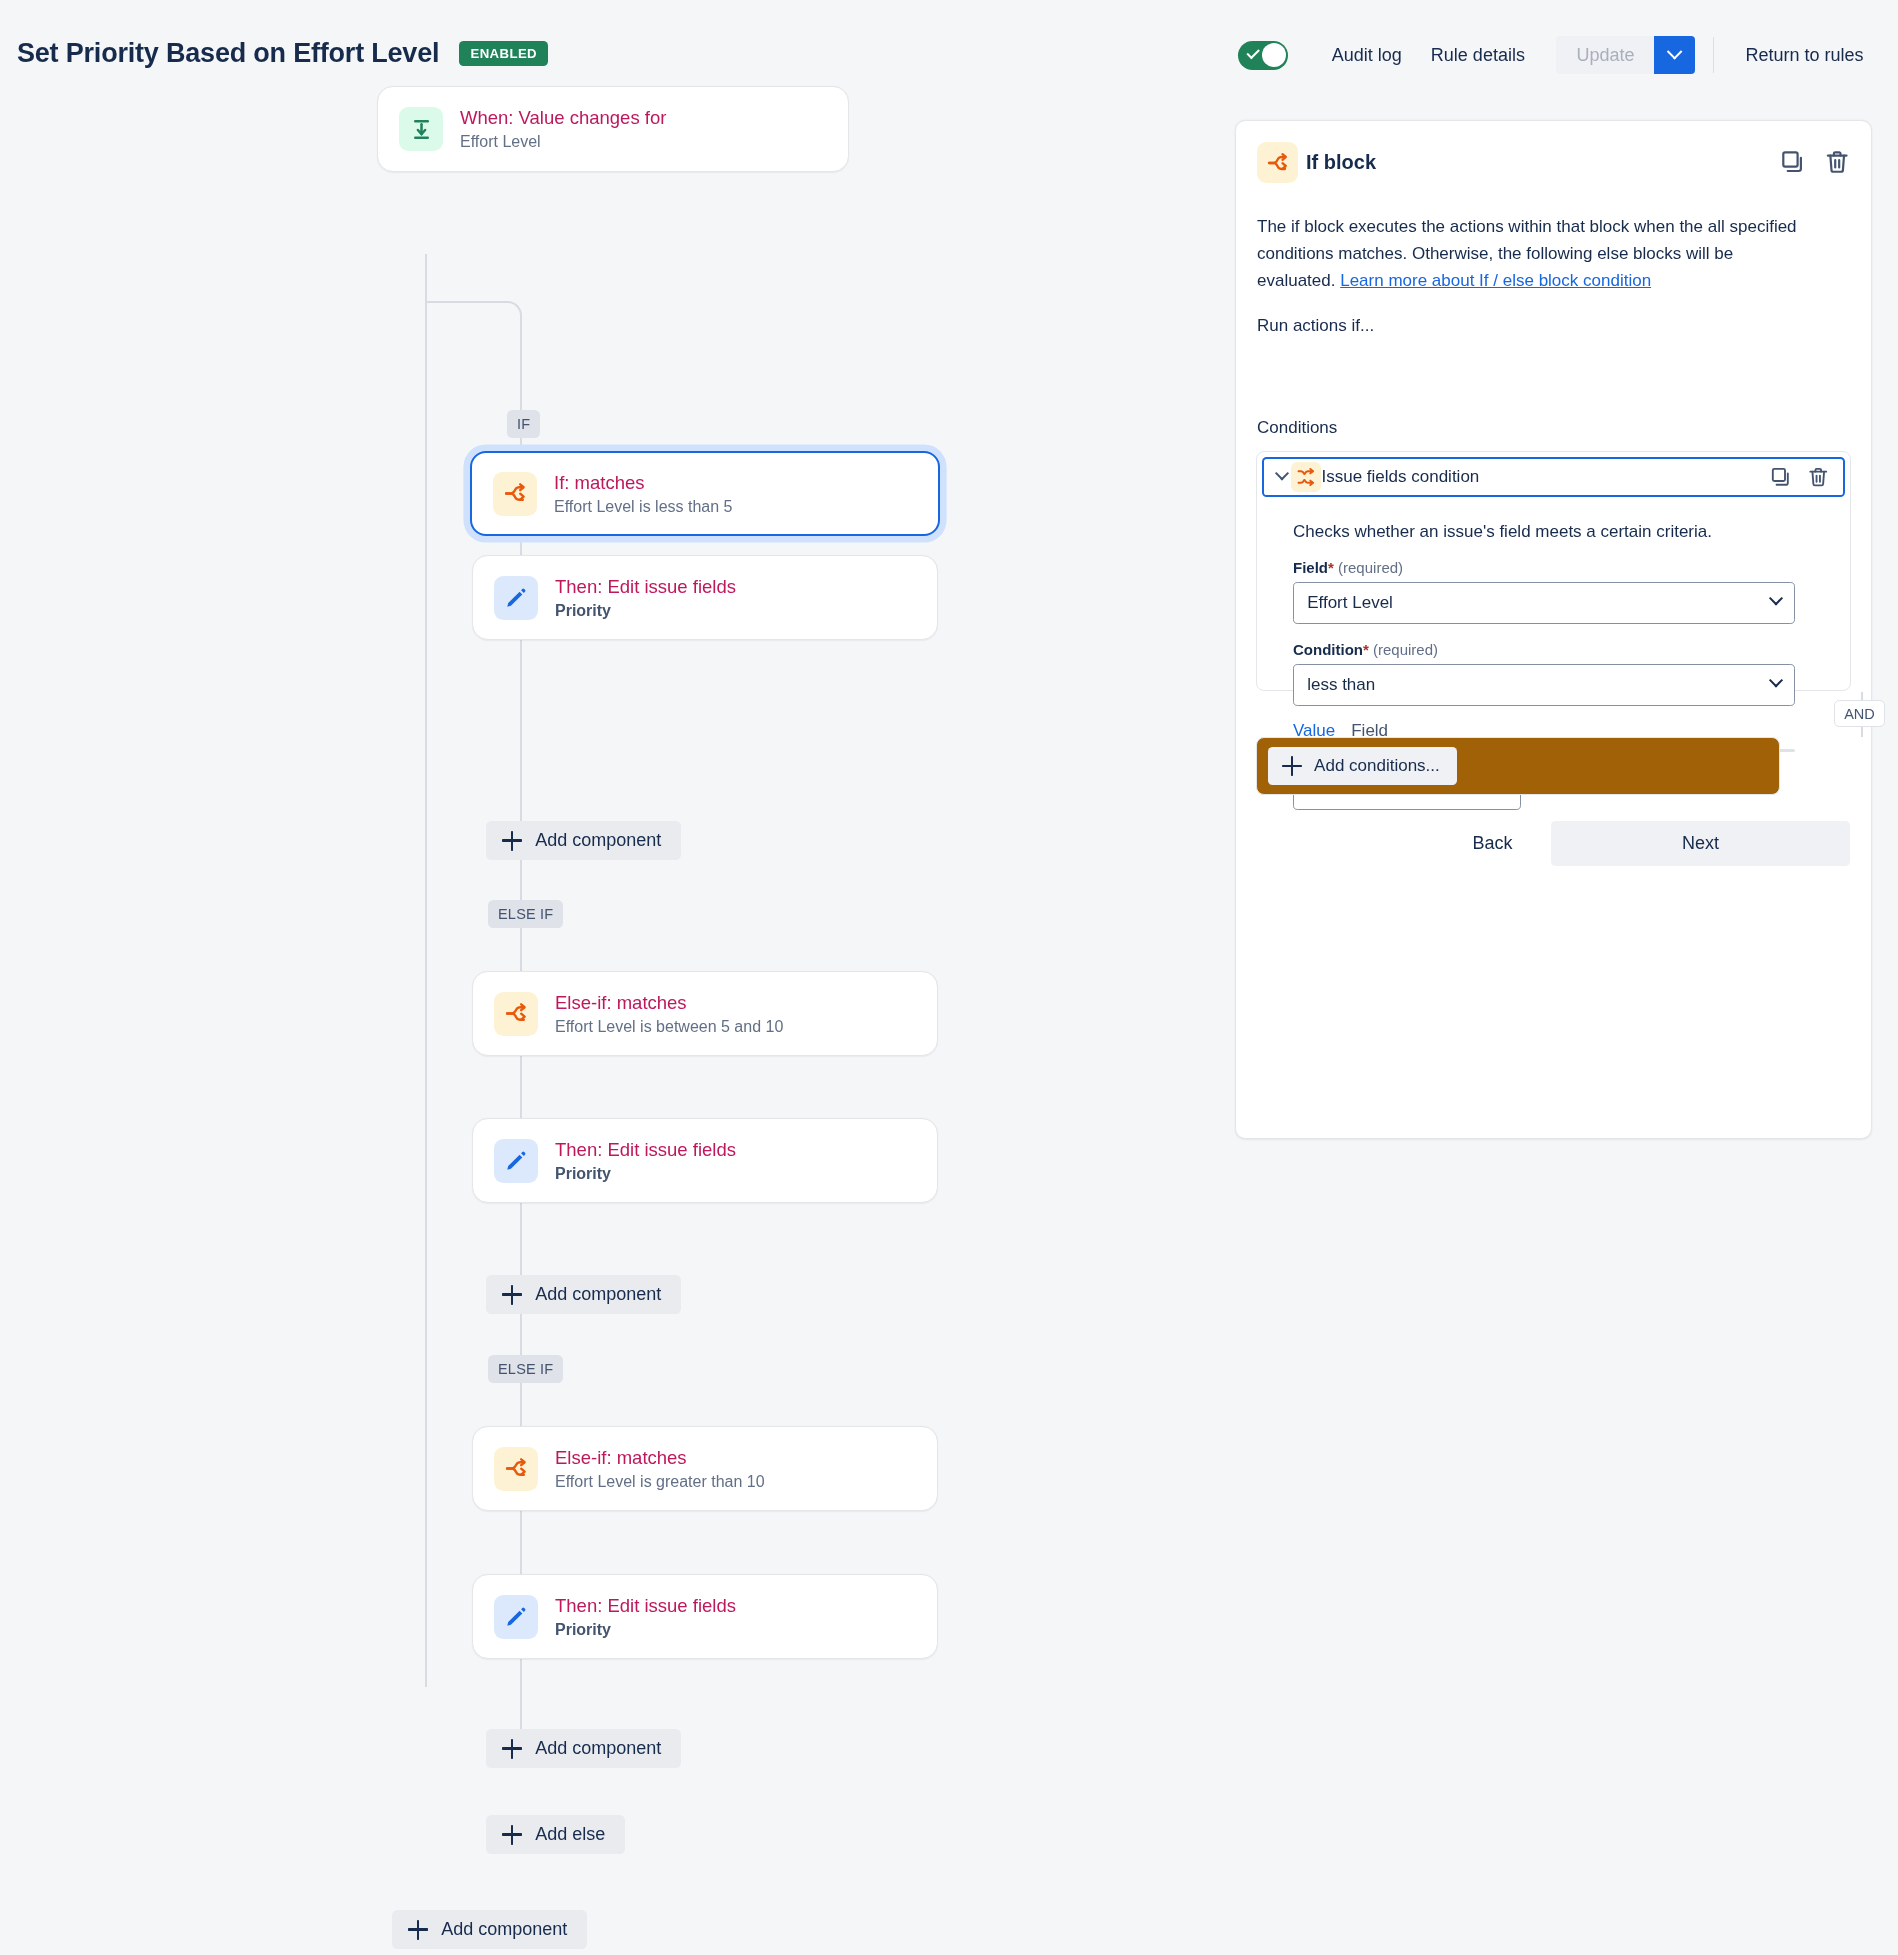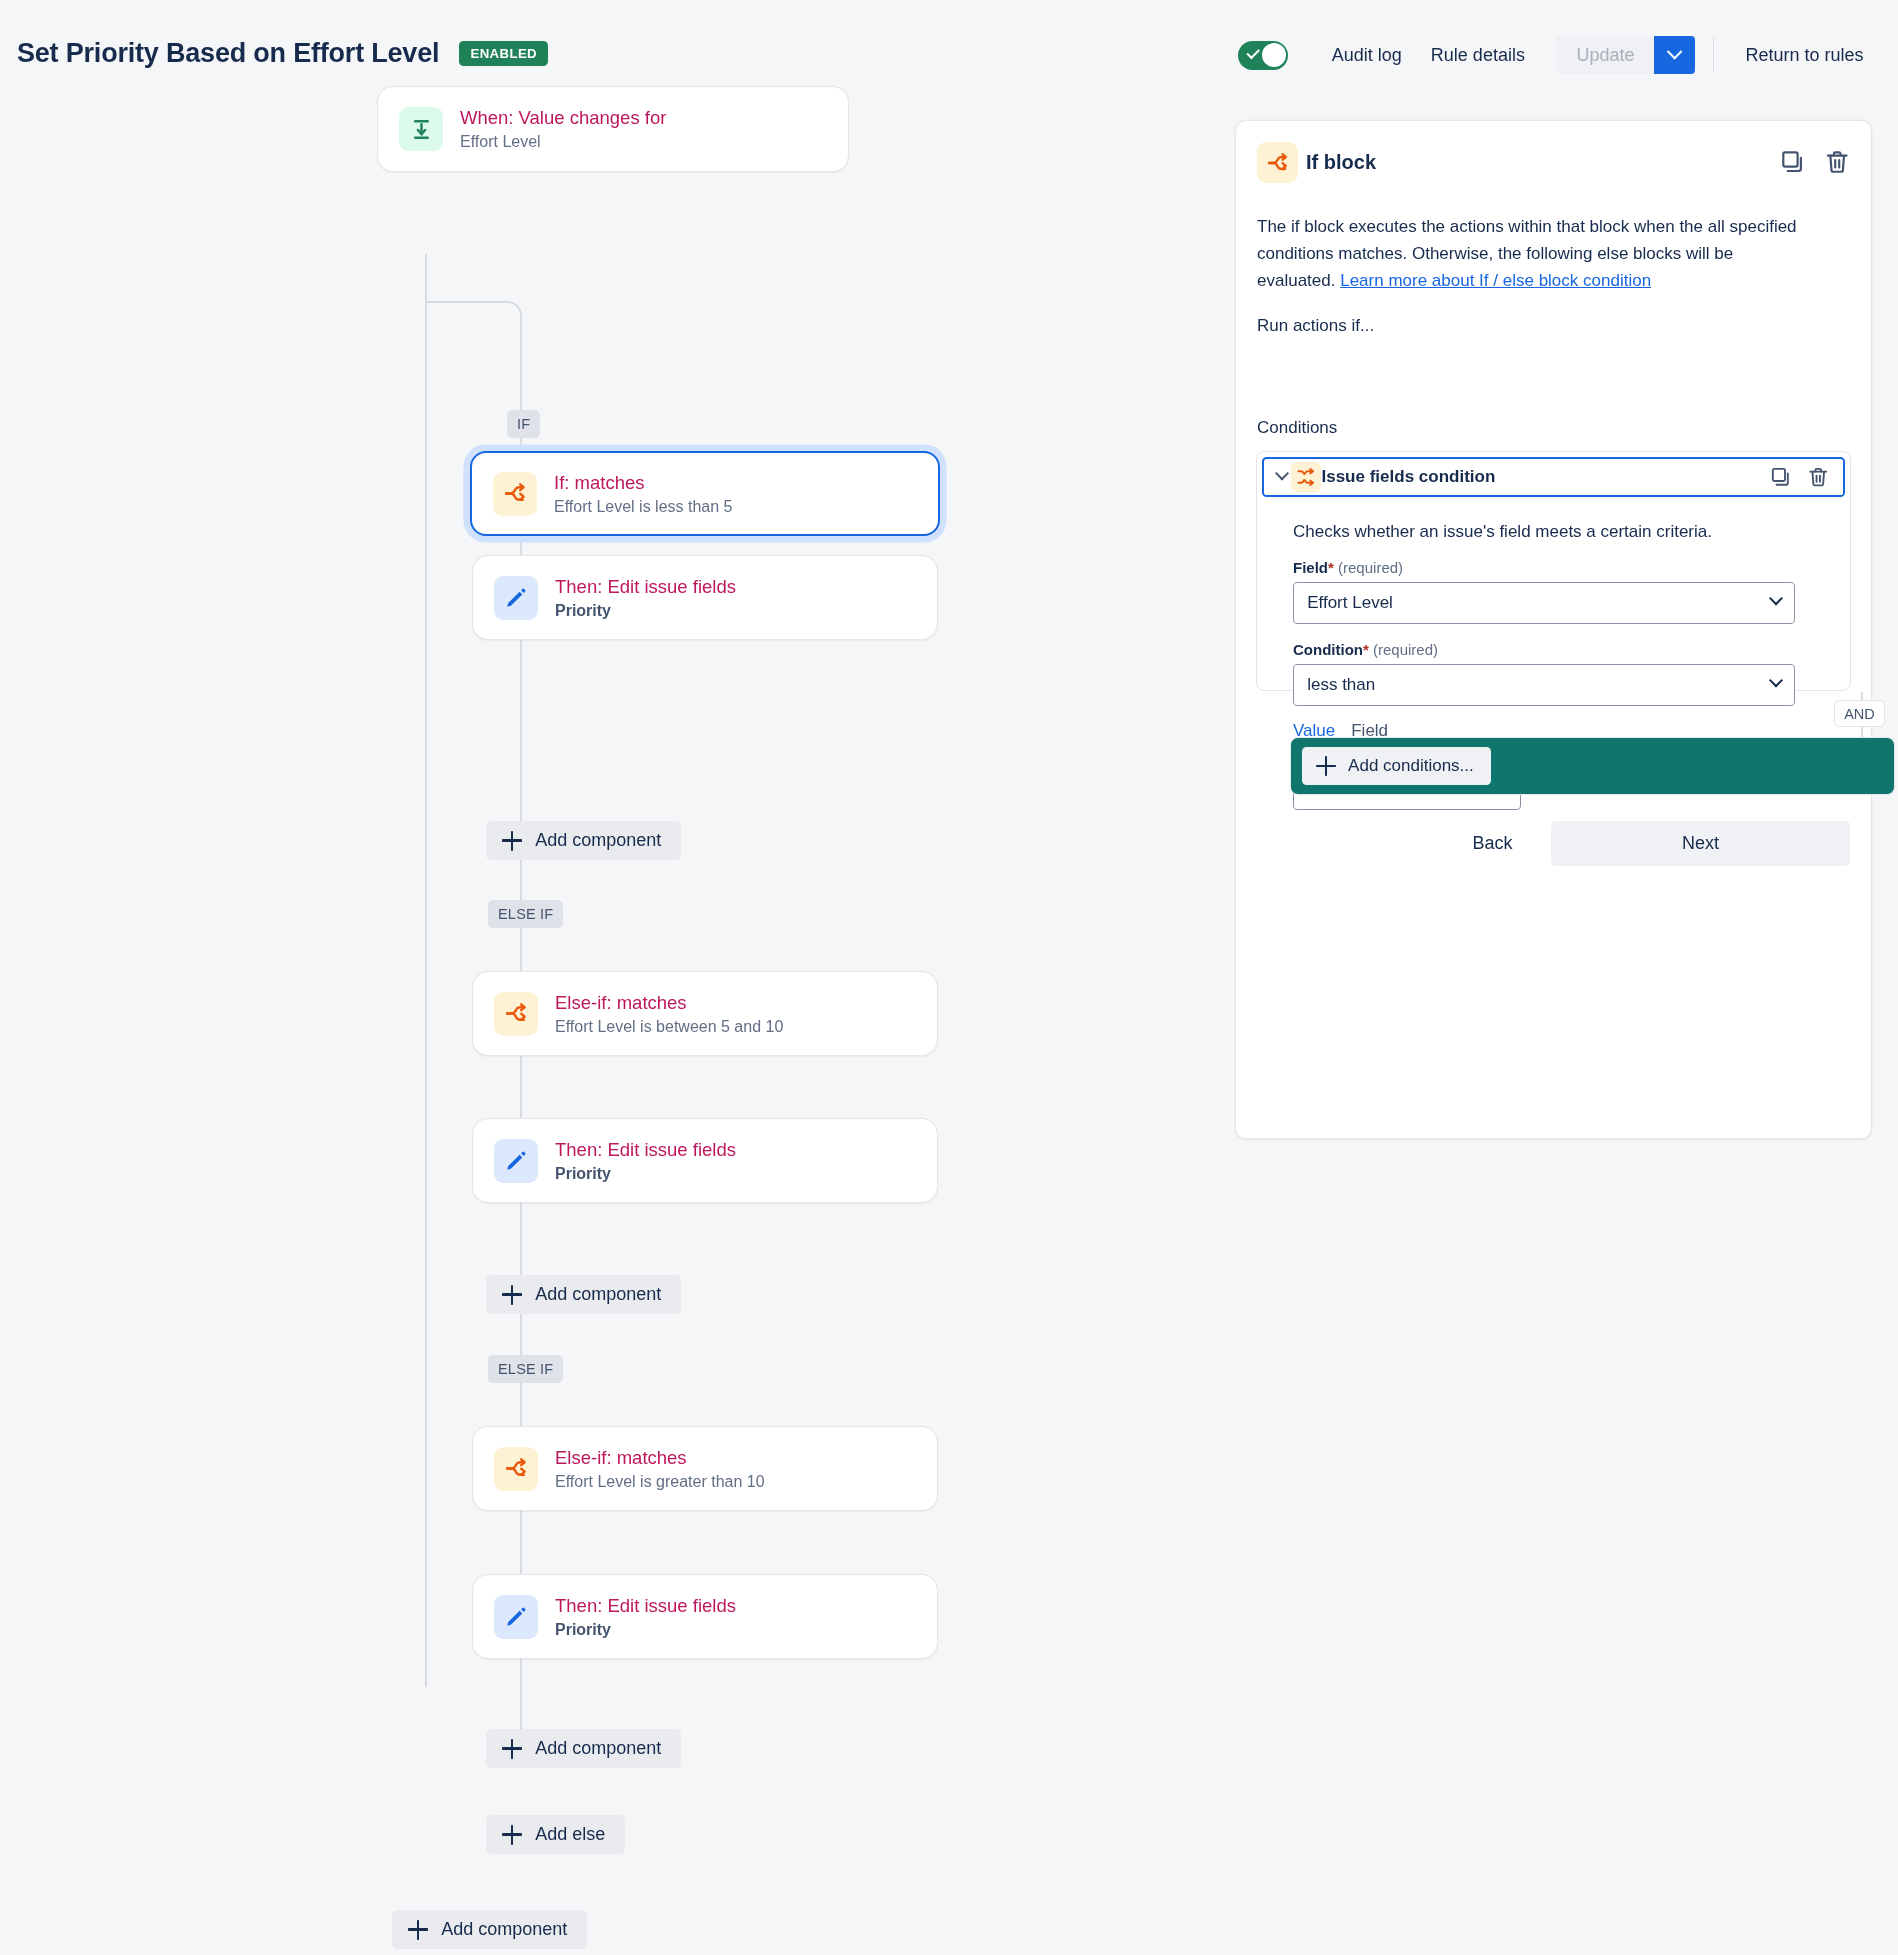--- a/index.html
+++ b/index.html
@@ -129,21 +129,20 @@
 
   .cond-card {
     position: absolute; left: 20px; top: 330px; width: 595px; height: 240px;
     border: 1.3px solid #e4e6ea; border-radius: 8px; background: #fff;
   }
   .cond-head {
     position: absolute; left: 5.3px; top: 5.3px; right: 5.3px; height: 40px;
     border: 2px solid #1767e0; border-radius: 4.6px;
     display: flex; align-items: center; padding: 0 9.2px; gap: 0;
     cursor: pointer;
-    font-weight: bold;
   }
   .chev-dark { width: 10px; height: 10px; border-right: 2.6px solid #44546f; border-bottom: 2.6px solid #44546f; transform: rotate(45deg) translate(-2.6px,-2.6px); margin-left: 4px; margin-right: 4px;}
   .cond-icon { width: 30px; height: 30px; border-radius: 6px; background: #fdf3d4; display: flex; align-items: center; justify-content: center; flex: none; }
   .cond-title { font-size: 17px; color: #172b4d; }
   .cond-actions { margin-left: auto; display: flex; gap: 14.5px; align-items: center; padding-right: 4px; }
 
   .cond-body { position: absolute; left: 36px; top: 59px; right: 16px; margin-top: 11px; }
   .cond-desc { font-size: 17px; color: #172b4d; }
   .field-label { font-size: 15px; font-weight: bold; color: #172b4d; margin-top: 17px; }
   .field-label .req { color: #ae2e24; font-weight: bold; }
@@ -166,23 +165,23 @@
     font-size: 18px; color: #172b4d; background: #fff; cursor: text;
   }
 
   .and-connector { position: absolute; left: 625px; top: 571px; width: 2px; height: 45px; background: #d8dce2; }
   .and-tag {
     position: absolute; left: 598px; top: 579px; background: #ffffff;
     border: 1.3px solid #dfe2e8; border-radius: 5.3px; padding: 4.6px 9.2px;
     font-size: 14.5px; color: #44546f;
   }
   .addcond-card {
-    position: absolute; left: 20px; top: 616px; width: 605px; height: 58px;
-    border: 1.3px solid #e4e6ea; border-radius: 8px; background: #0f766e;
-    display: flex; align-items: center; padding-left: 10.6px; margin-left: 34px;
+    position: absolute; left: 20px; top: 616px; width: 524px; height: 58px;
+    border: 1.3px solid #e4e6ea; border-radius: 8px; background: #a16207;
+    display: flex; align-items: center; padding-left: 10.6px;
   }
   .addcond-btn {
     background: #f0f1f4; border-radius: 4.6px; display: flex; align-items: center;
     gap: 12px; padding: 9.2px 17px 9.2px 14.5px; font-size: 17px; color: #172b4d; cursor: pointer;
   }
 
   .panel-footer { position: absolute; left: 0; right: 0; top: 700px; display: flex; justify-content: flex-end; padding-right: 21px; align-items: center; gap: 6.6px; }
   .btn-back { font-size: 18px; color: #172b4d; padding: 12px 32px; border-radius: 4.6px; cursor: pointer; }
   .btn-next { font-size: 18px; color: #172b4d; background: #f0f1f4; padding: 12px 0; width: 299px; text-align: center; border-radius: 4.6px; cursor: pointer; }
 </style>

